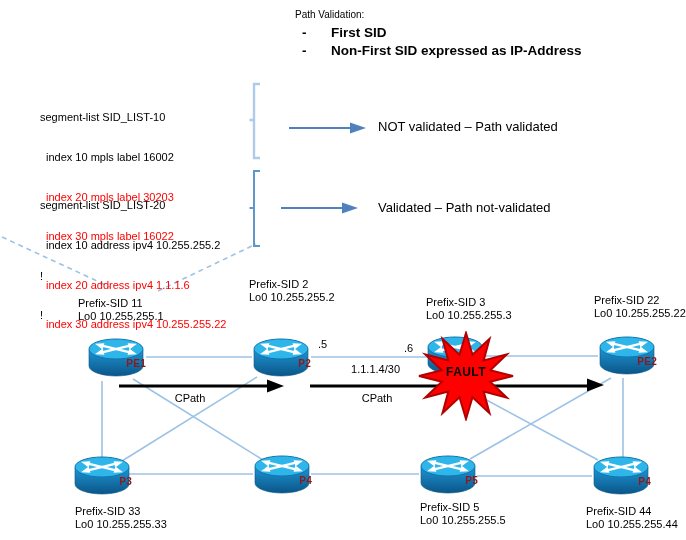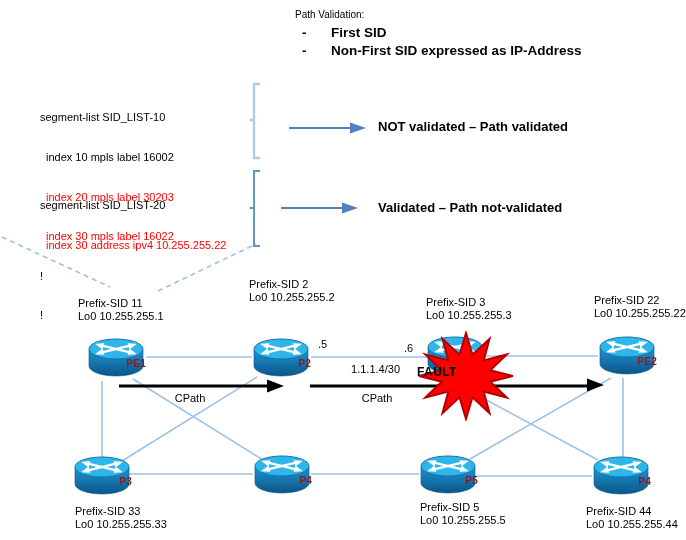--- a/index.html
+++ b/index.html
@@ -9,30 +9,30 @@
   svg.layer{position:absolute;left:0;top:0;pointer-events:none}
 
   .title-head{font-weight:400;font-size:10px;line-height:18px}
   .bullet-row{display:flex;font-weight:700;font-size:13.5px;line-height:18px}
   .bullet-dash{width:29px;padding-left:7px}
 
   .cfg{font-size:11px;line-height:13.2px;white-space:pre}
   .cfg .ind{padding-left:6px}
   .cfg [data-color="red"]{color:#FF0000}
 
-  .result{font-weight:700;font-size:13px;white-space:nowrap}
+  .result{font-weight:400;font-size:13px;white-space:nowrap}
 
   .linklabel{font-size:11px;white-space:nowrap}
   .sidlabel{font-size:11px;line-height:13px;white-space:nowrap}
 
   .router{width:60px;height:44px}
   .rname{position:absolute;left:0;top:22px;width:100%;text-align:right;
          font-size:10px;font-weight:700;color:#8B1A1A;letter-spacing:.3px}
   .star-wrap{width:98px;height:90px}
-  .fault-text{position:absolute;left:0;top:34px;width:98px;text-align:left;
+  .fault-text{position:absolute;left:0;top:34px;width:98px;text-align:center;
               font-weight:700;font-size:12px;color:#000;letter-spacing:.4px}
 </style>
 </head>
 <body>
 
 <div class="stage">
 
   <svg width="0" height="0" style="position:absolute" aria-hidden="true">
     <defs>
       <linearGradient id="cylGrad" x1="0" y1="0" x2="0" y2="1">
@@ -162,20 +162,22 @@
   <div class="abs cfg" style="left:40px;top:85px">
     <div data-color="black">segment-list SID_LIST-10</div>
     <div class="ind" data-color="black">index 10 mpls label 16002</div>
     <div class="ind" data-color="red">index 20 mpls label 30203</div>
     <div class="ind" data-color="red">index 30 mpls label 16022</div>
     <div data-color="black">!</div>
     <div data-color="black">!</div>
   </div>
   <div class="abs cfg" style="left:40px;top:173px">
     <div data-color="black">segment-list SID_LIST-20</div>
+    <div class="ind" data-color="black">index 10 address ipv4 10.255.255.2</div>
+    <div class="ind" data-color="red">index 20 address ipv4 1.1.1.6</div>
     <div class="ind" data-color="red">index 30 address ipv4 10.255.255.22</div>
   </div>
 
   <div class="abs result" style="left:378px;top:119px">NOT validated – Path validated</div>
   <div class="abs result" style="left:378px;top:200px">Validated – Path not-validated</div>
 
   <div class="abs linklabel" style="left:318px;top:338px">.5</div>
   <div class="abs linklabel" style="left:404px;top:342px">.6</div>
   <div class="abs linklabel" style="left:330px;top:363px;width:70px;text-align:right">1.1.1.4/30</div>
   <div class="abs linklabel" style="left:158px;top:392px;width:64px;text-align:center">CPath</div>

